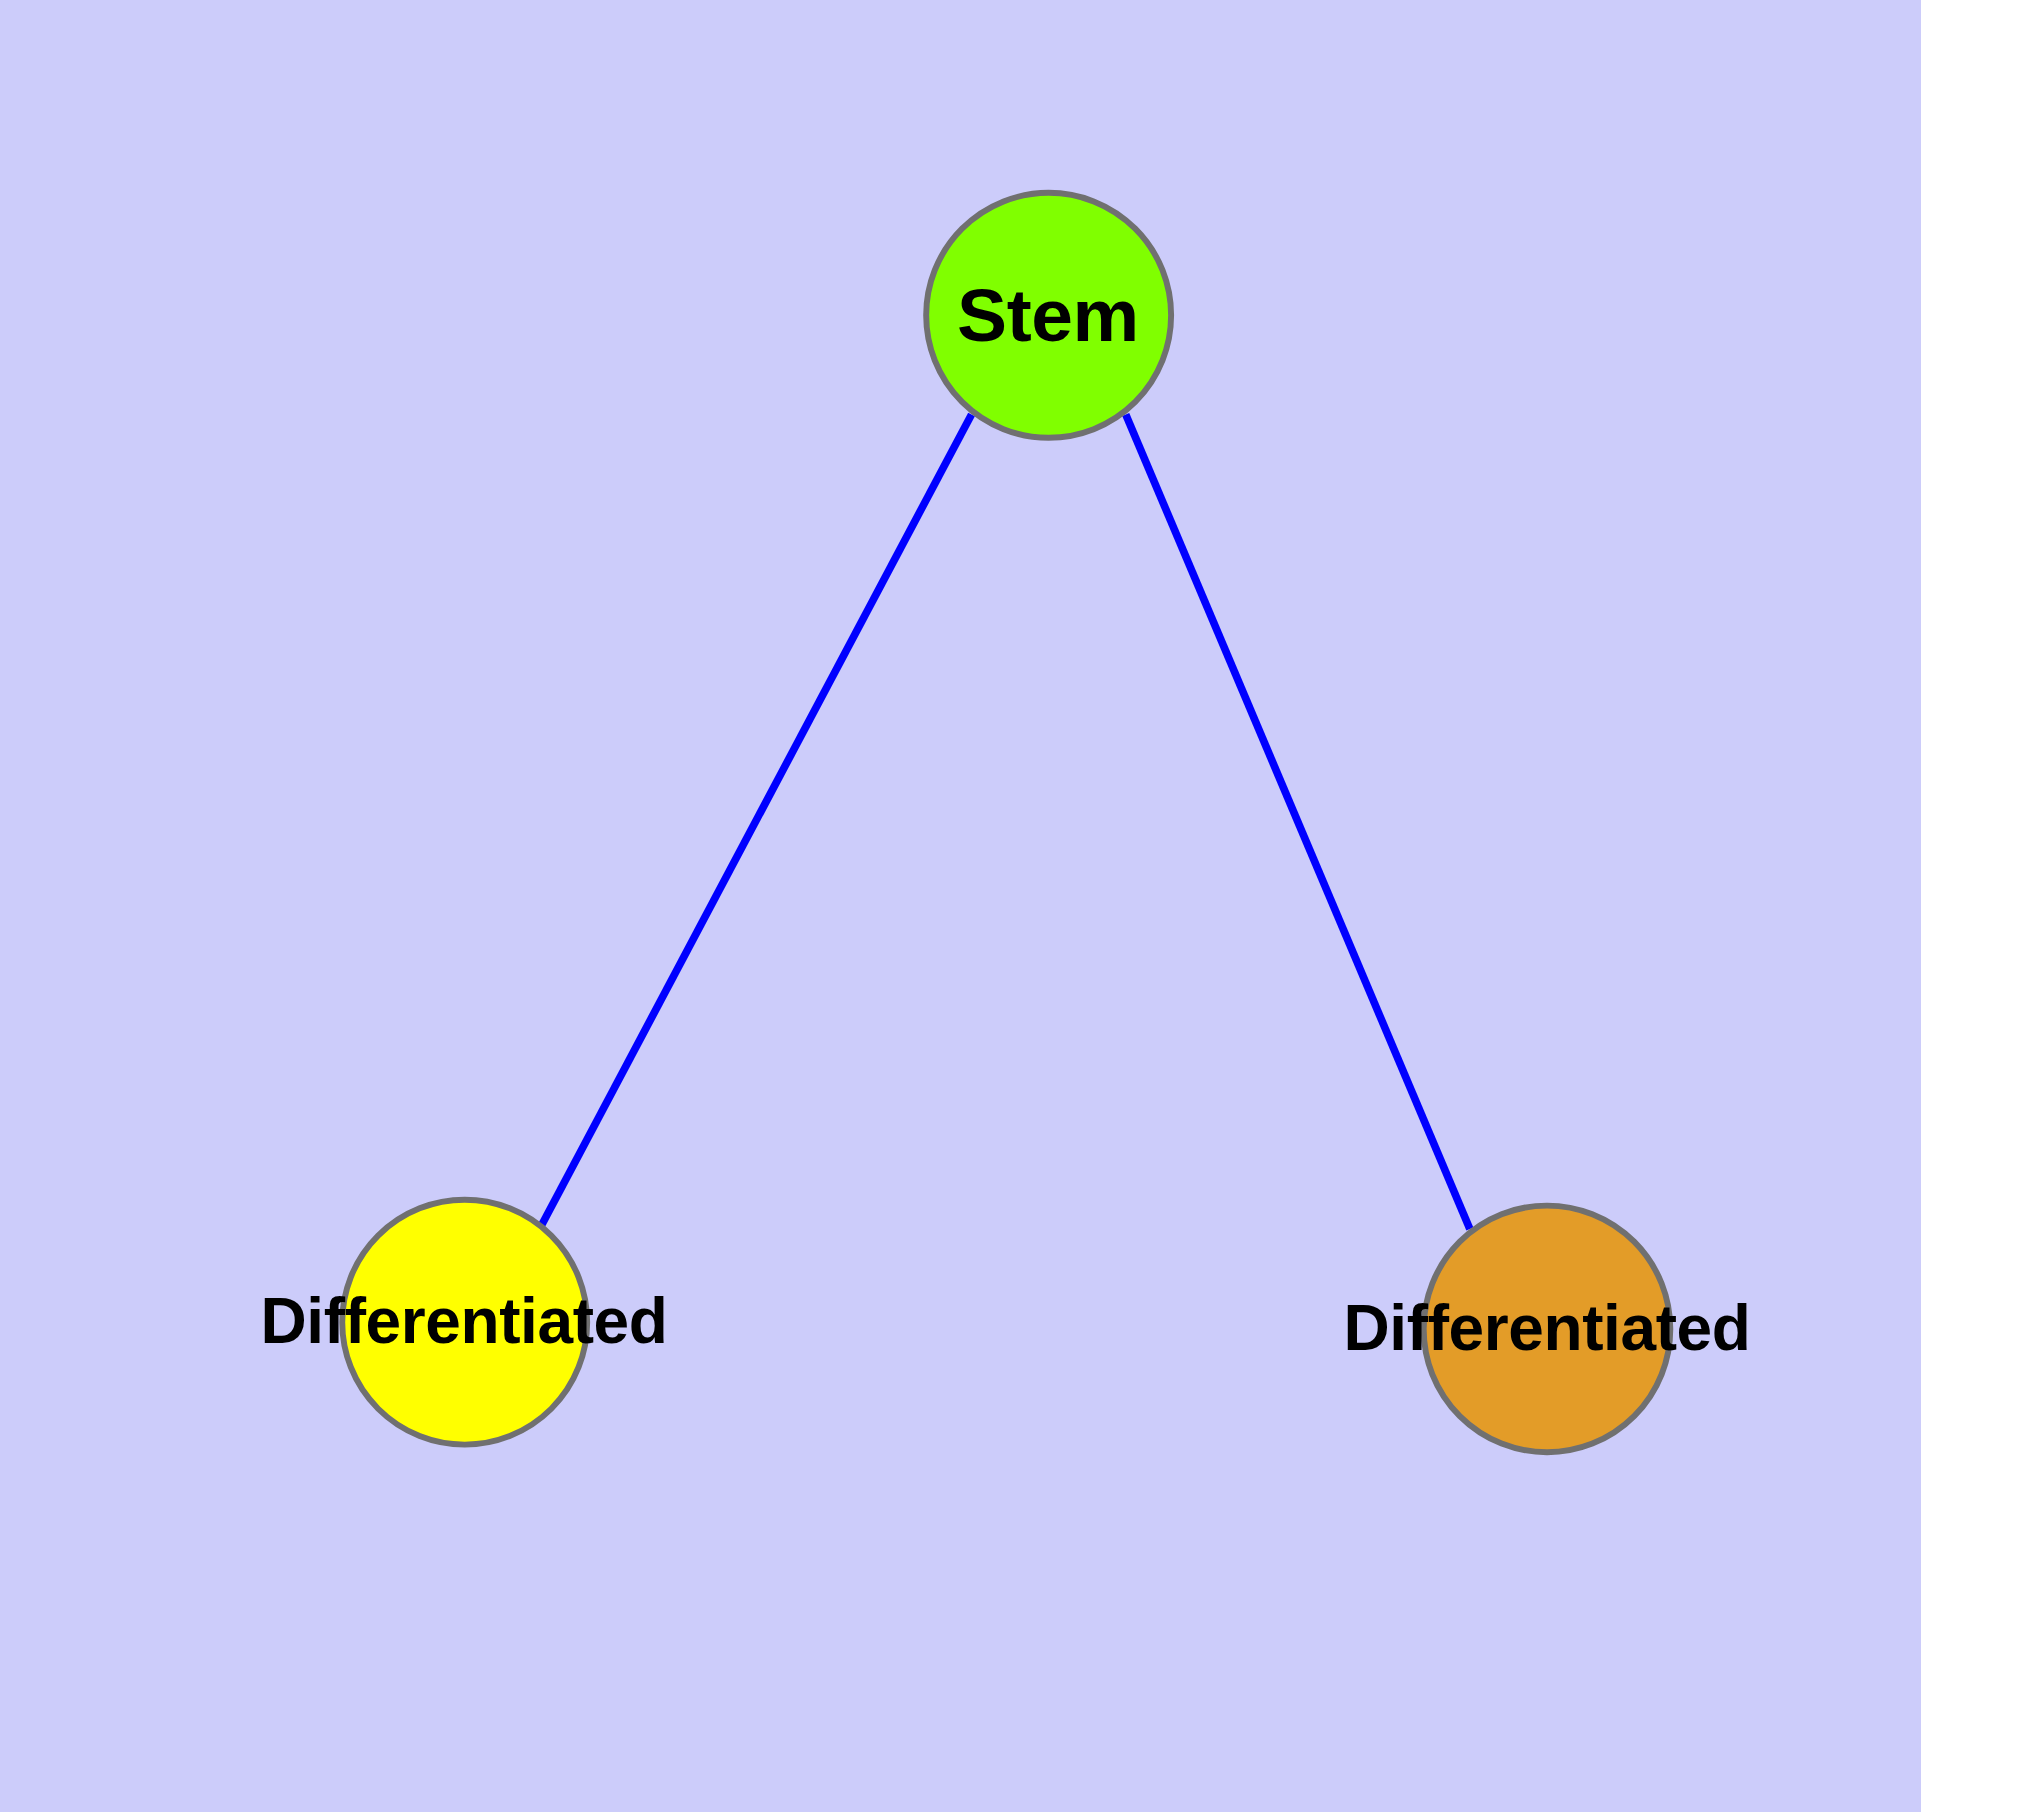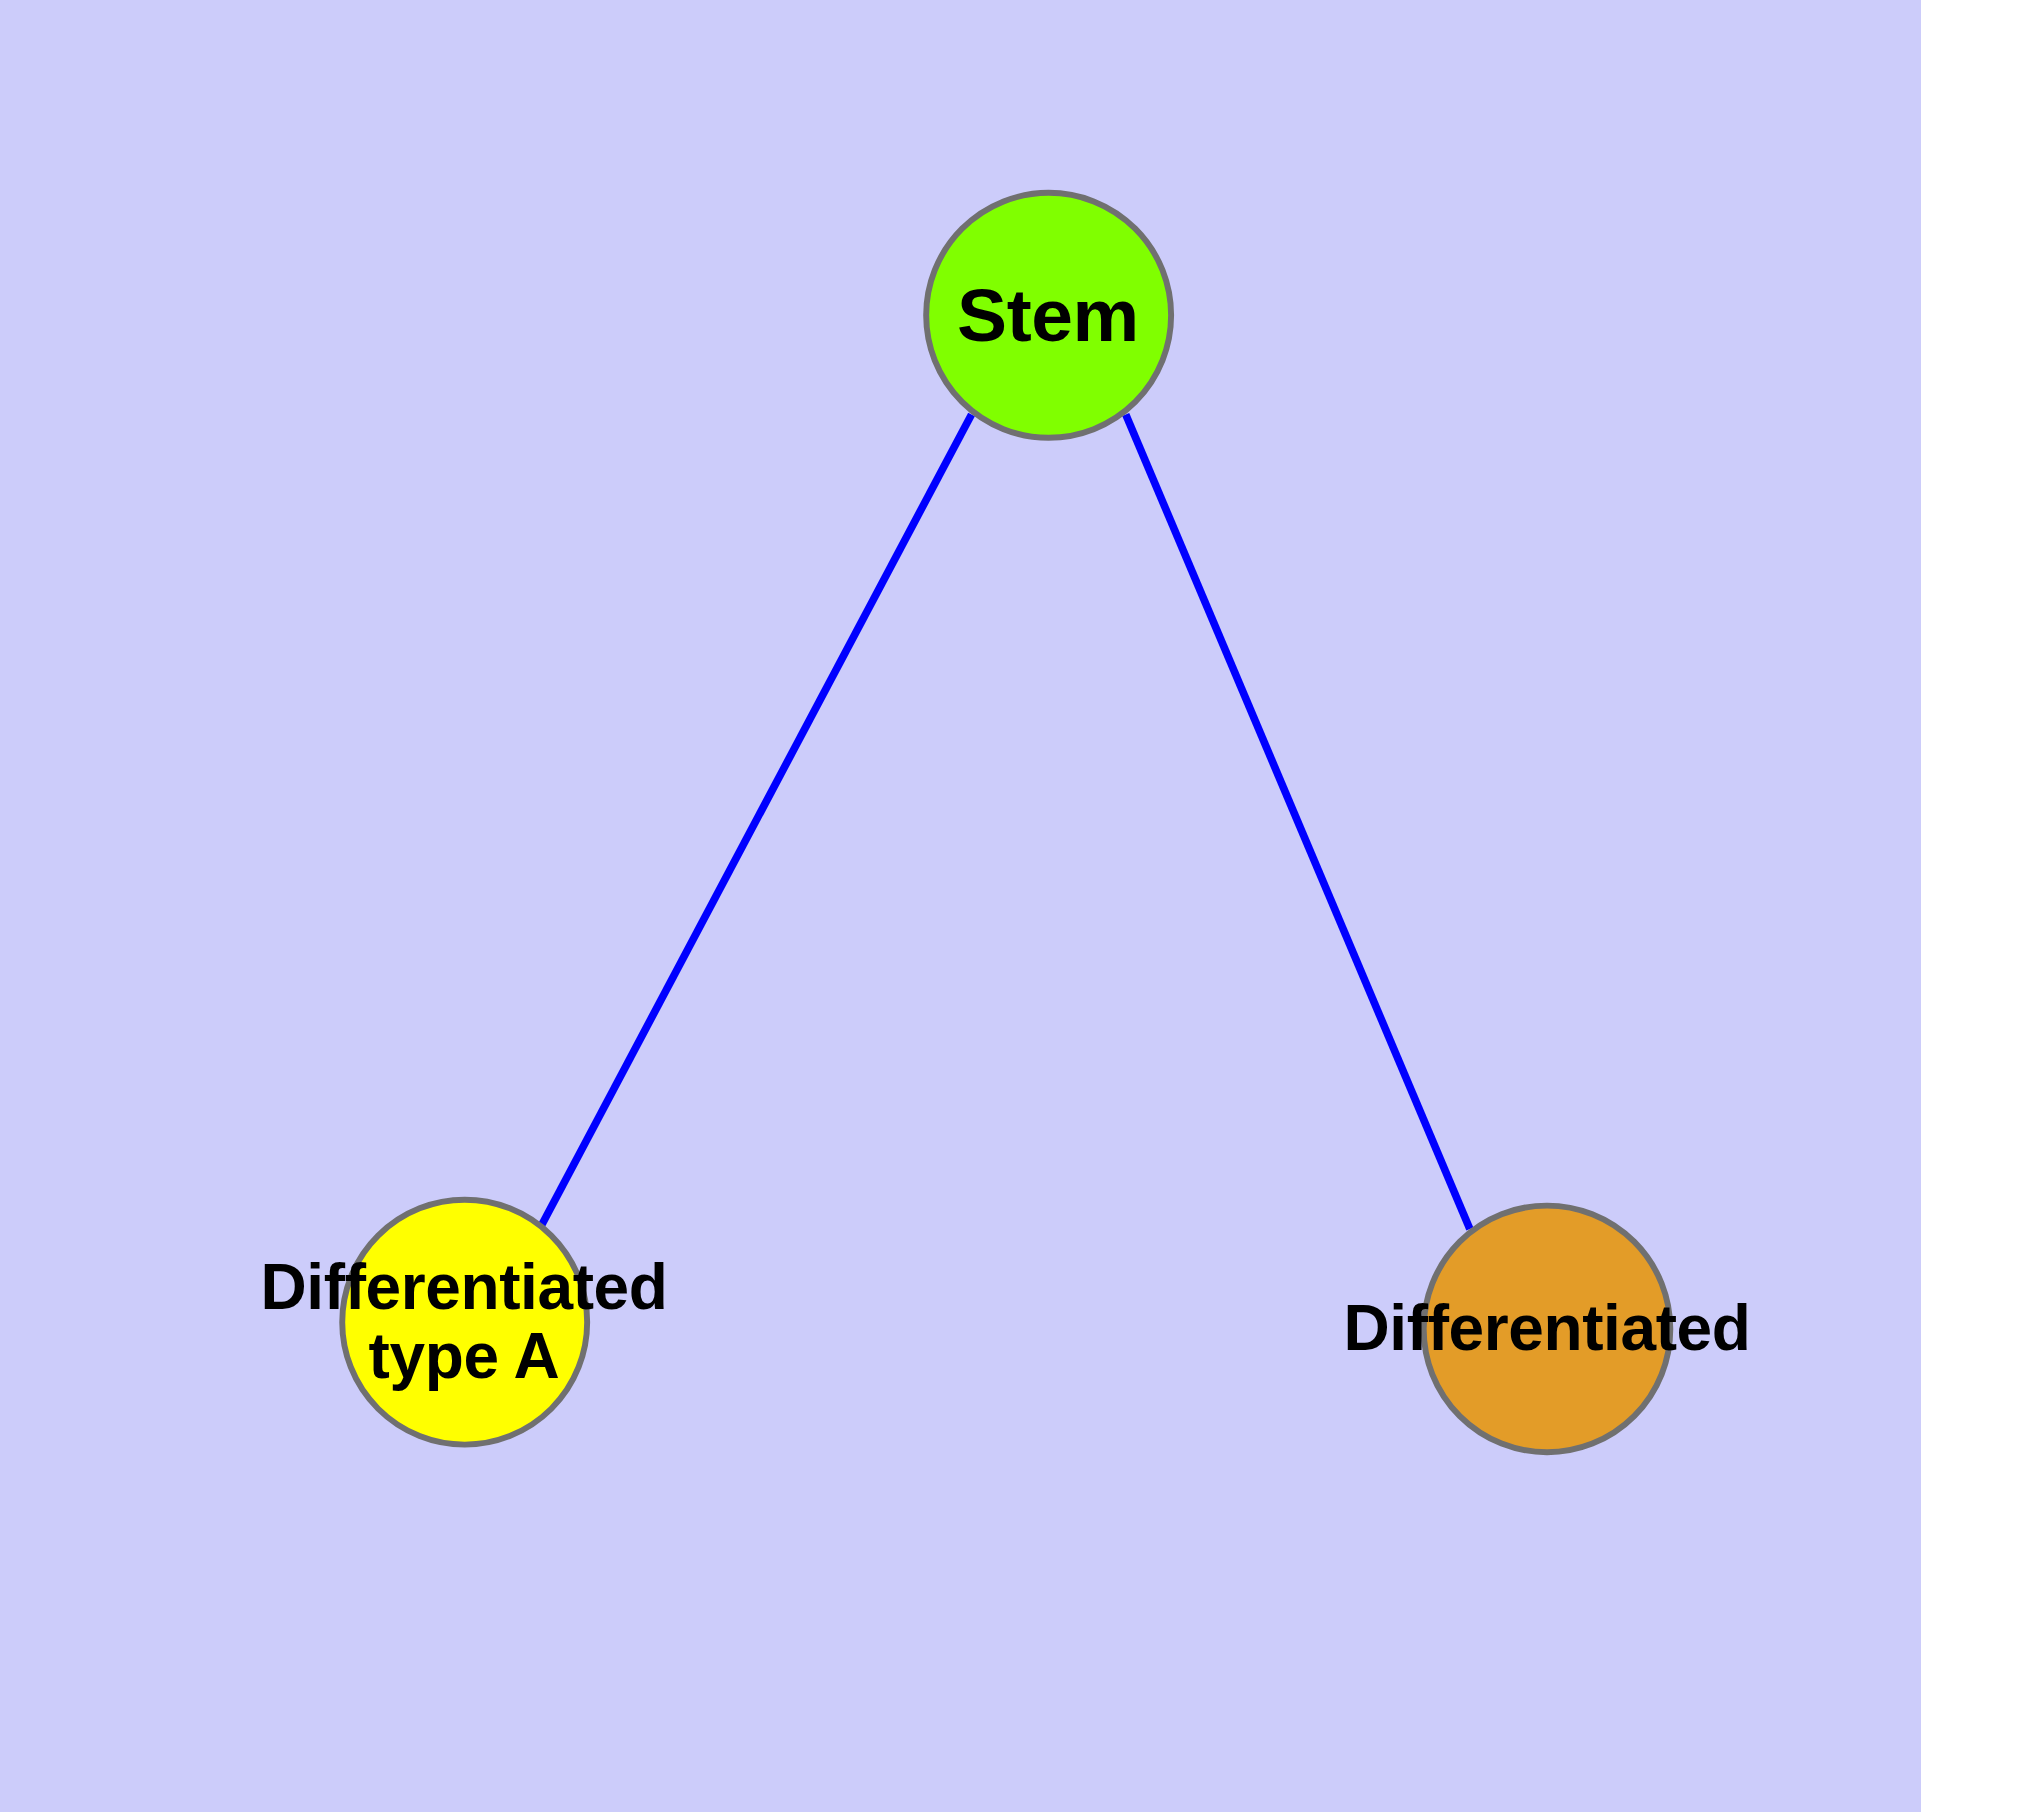--- a/index.html
+++ b/index.html
@@ -82,21 +82,20 @@
       <circle id="node-2" cx="1825" cy="1568" r="145.5" fill="#e39c28" stroke="#707070" stroke-width="7"></circle>
     </g>
   </svg>
 
   <div class="node-label" id="label-stem" style="left: 1048px; top: 315px; font-size: 75px; color: rgb(0, 0, 0);">
     <span class="label-line">Stem</span>
   </div>
 
   <div class="node-label" id="label-diff-a" style="left: 464px; top: 1322px; font-size: 64px; color: rgb(0, 0, 0);">
     <span class="label-line">Differentiated</span>
-    <span class="label-line">type A</span>
   </div>
 
   <div class="node-label" id="label-diff-b" style="left: 1547px; top: 1329px; font-size: 64px; color: rgb(0, 0, 0);">
     <span class="label-line">Differentiated</span>
   </div>
 
 </div>
 
 
 </body></html>

